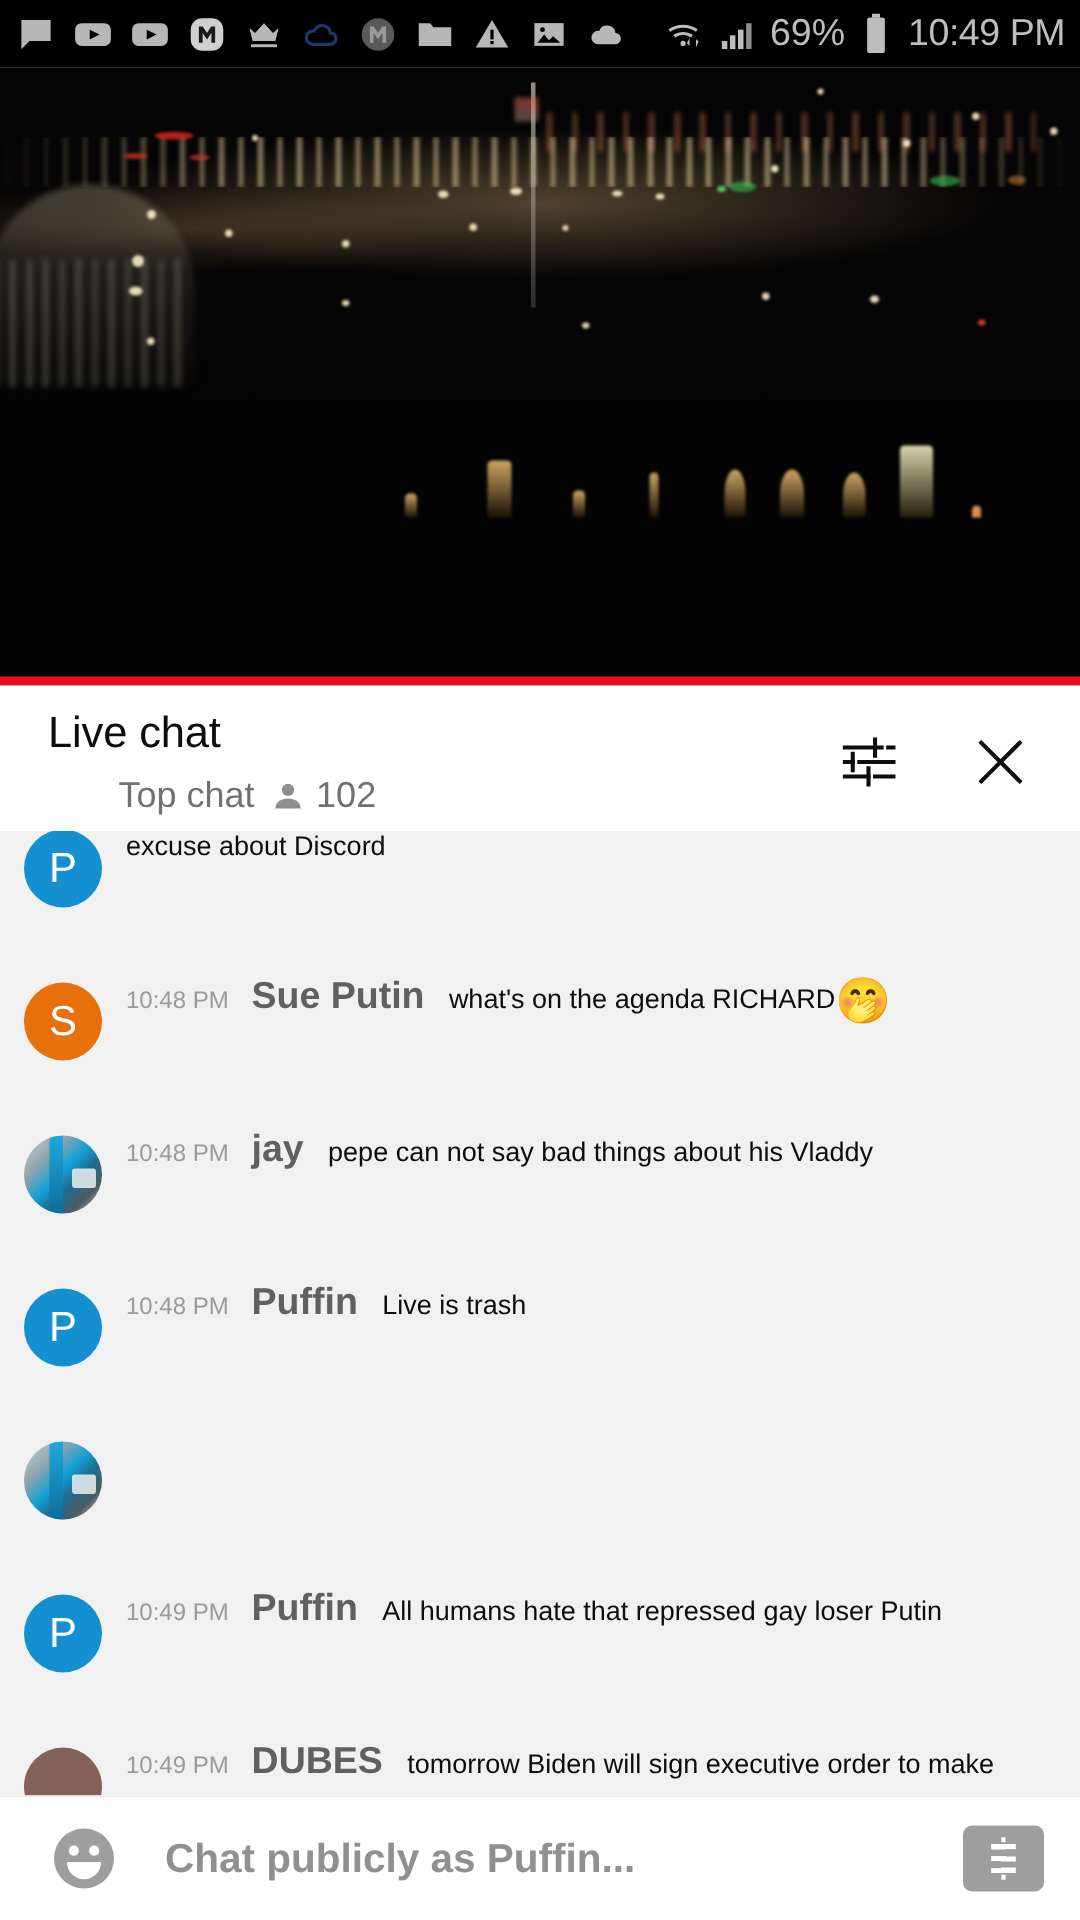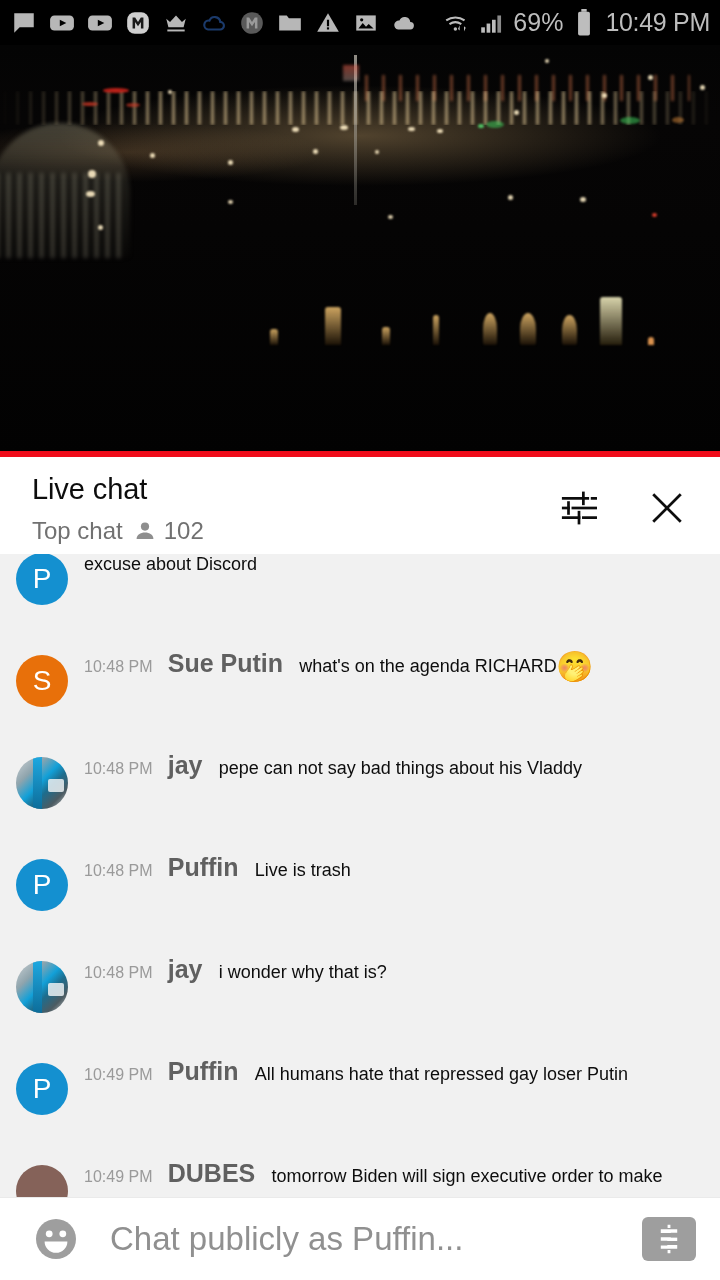--- a/index.html
+++ b/index.html
@@ -93,21 +93,21 @@
 
   
   .chat-header {
     position:absolute; top:457px; left:0; width:720px; height:97px;
     background:#ffffff; padding:14px 24px 0 32px;
     display:flex; align-items:flex-start; justify-content:space-between;
   }
   .ch-titles { padding-top:2px; }
   .ch-title { font-size:29px; color:#0d0d0d; line-height:1.16; letter-spacing:-0.1px; }
   .ch-sub { display:flex; align-items:center; margin-top:10px; gap:10px; }
-  .ch-sub-text { font-size:24px; color:#717171; }
+  .ch-sub-text { font-size:24px; color:#717171;margin-left:47px; }
   .ch-viewers { display:flex; align-items:center; gap:7px; }
   .ch-count { font-size:24px; color:#717171; }
   .ch-actions { display:flex; align-items:center; gap:42px; padding-top:14px; padding-right:6px; }
   .ch-btn { width:46px; height:46px; display:flex; align-items:center; justify-content:center; cursor:pointer; }
 
   
   .messages {
     position:absolute; top:554px; left:0; width:720px; height:643px;
     background:#f1f1f1; overflow:hidden;
   }
@@ -141,21 +141,21 @@
 
   
   .composer {
     position:absolute; bottom:0; left:0; width:720px; height:83px;
     background:#ffffff; display:flex; align-items:center; padding:0 24px 0 28px;
     border-top:1px solid #eaeaea;
   }
   .emoji-btn { width:56px; min-width:56px; display:flex; align-items:center; justify-content:center; cursor:pointer; }
   .chat-input {
     flex:1; border:none; outline:none; background:transparent;
-    font-family:"Liberation Sans", sans-serif; font-size:33px; color:#909090; padding-left:26px;
+    font-family:"Liberation Sans", sans-serif; font-size:27px; color:#909090; padding-left:26px;font-weight:bold;
   }
   .chat-input::placeholder { color:#909090; }
   .superchat {
     width:54px; height:44px; border-radius:6px; background:#9e9e9e;
     display:flex; align-items:center; justify-content:center; cursor:pointer; margin-left:8px;
   }
 </style>
 </head>
 <body>
 
@@ -399,25 +399,20 @@
           <span class="m-time">10:48 PM</span>
           <span class="m-author">Puffin</span>
           <span class="m-text">Live is trash</span>
         </div>
       </div>
 
       <div class="msg">
         <div class="av-wrap">
           <div class="avatar photo"></div>
         </div>
-        <div class="msg-body">
-          <span class="m-time">10:48 PM</span>
-          <span class="m-author">jay</span>
-          <span class="m-text">i wonder why that is?</span>
-        </div>
       </div>
 
       <div class="msg">
         <div class="av-wrap">
           <div class="avatar" style="background:#1490d0">
               <span>P</span>
             </div>
         </div>
         <div class="msg-body">
           <span class="m-time">10:49 PM</span>

